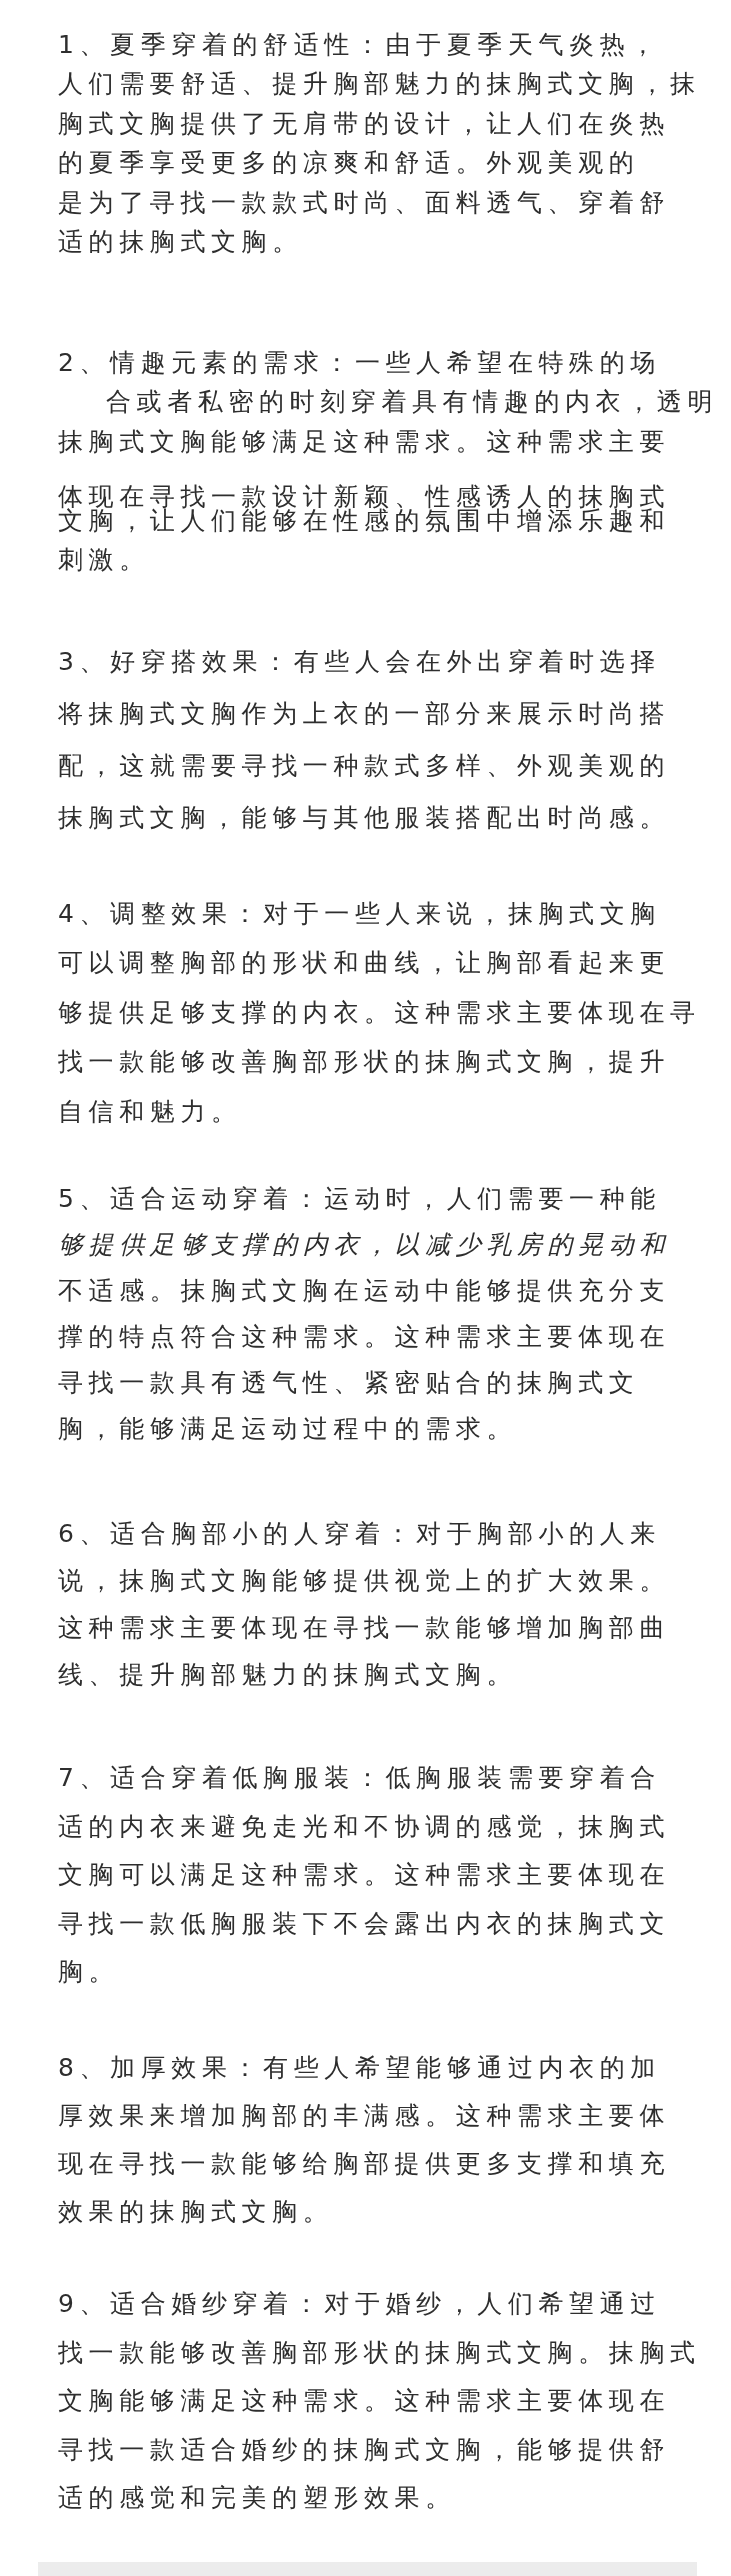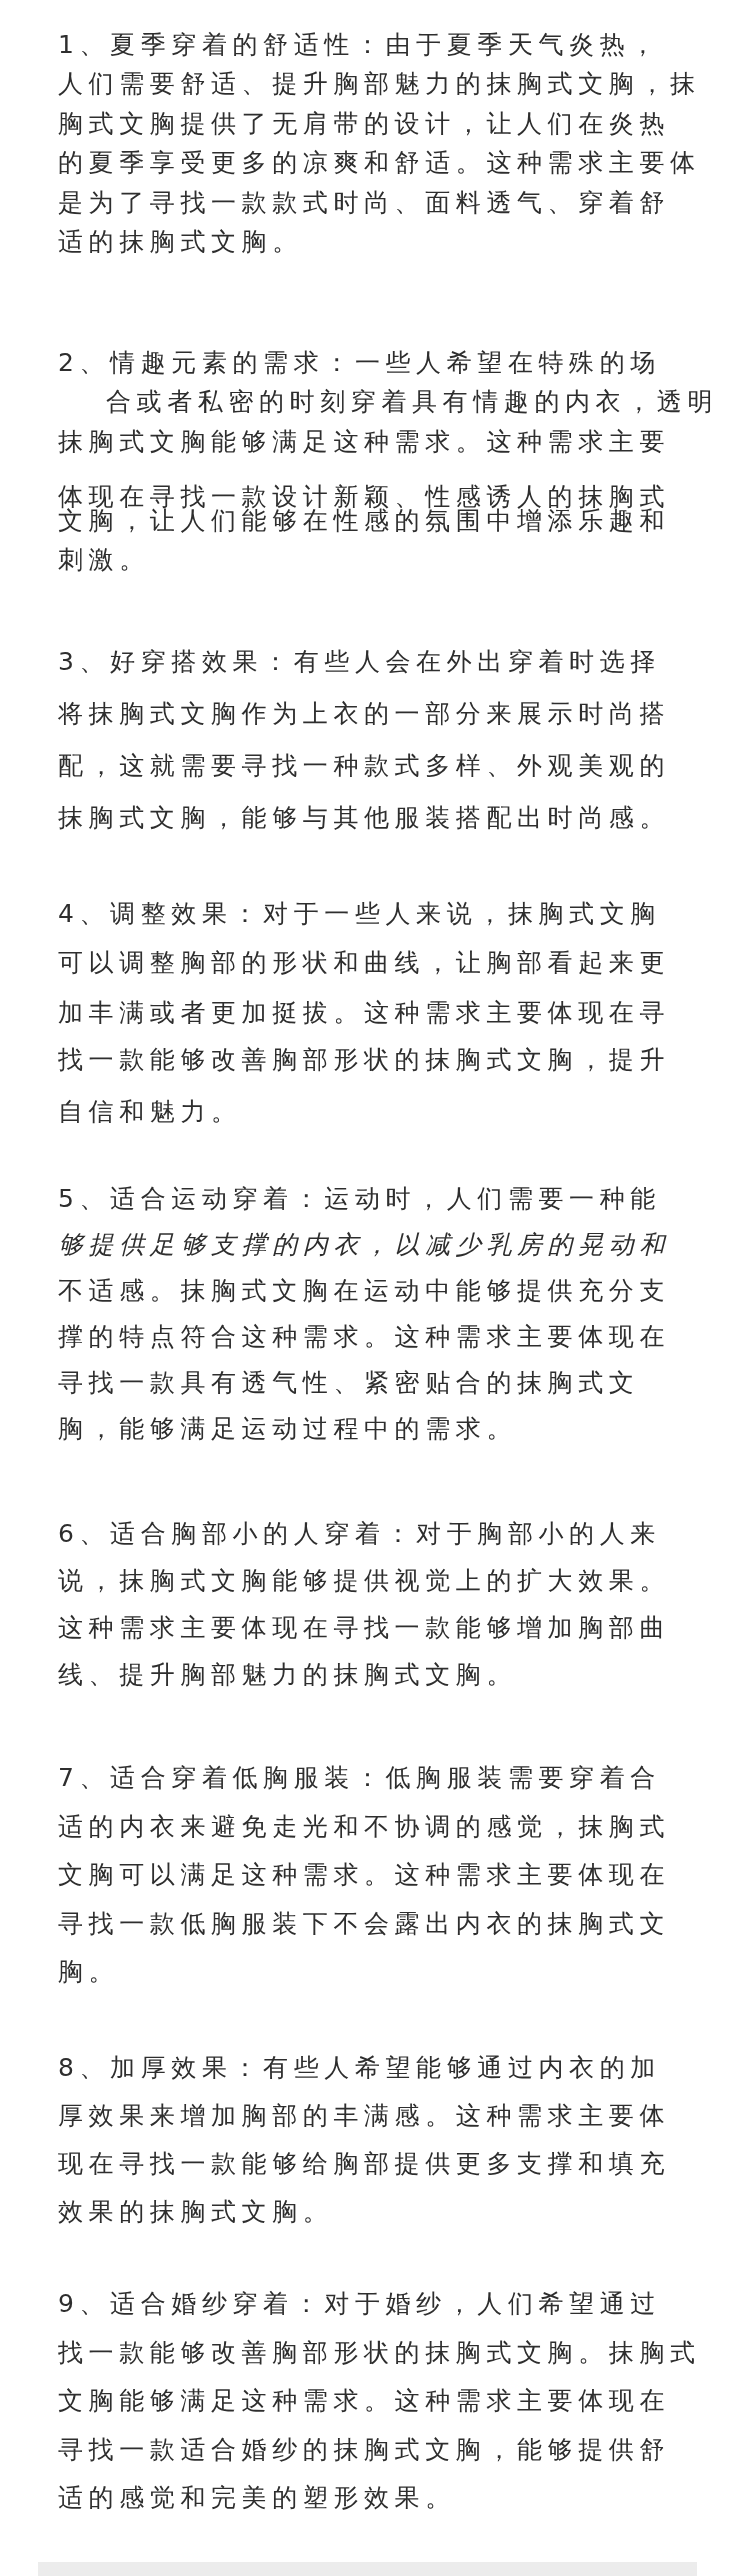--- a/index.html
+++ b/index.html
@@ -47,21 +47,21 @@
 </style>
 </head>
 <body>
 
 <div class="article">
 
   <div class="item" style="top:29px;">
     <div class="line" style="top:0px;">1、夏季穿着的舒适性：由于夏季天气炎热，</div>
     <div class="line" style="top:39px;">人们需要舒适、提升胸部魅力的抹胸式文胸，抹</div>
     <div class="line" style="top:79px;">胸式文胸提供了无肩带的设计，让人们在炎热</div>
-    <div class="line" style="top:118px;">的夏季享受更多的凉爽和舒适。这种需求主要体</div>
+    <div class="line" style="top:118px;">的夏季享受更多的凉爽和舒适。外观美观的</div>
     <div class="line" style="top:158px;">是为了寻找一款款式时尚、面料透气、穿着舒</div>
     <div class="line" style="top:197px;">适的抹胸式文胸。</div>
   </div>
 
   <div class="item" style="top:347px;">
     <div class="line" style="top:0px;">2、情趣元素的需求：一些人希望在特殊的场</div>
     <div class="line" style="top:39px;margin-left:48px;">合或者私密的时刻穿着具有情趣的内衣，透明</div>
     <div class="line" style="top:79px;">抹胸式文胸能够满足这种需求。这种需求主要</div>
     <div class="line" style="top:134px;">体现在寻找一款设计新颖、性感诱人的抹胸式</div>
     <div class="line" style="top:158px;">文胸，让人们能够在性感的氛围中增添乐趣和</div>
@@ -71,22 +71,22 @@
   <div class="item" style="top:646px;">
     <div class="line" style="top:0px;">3、好穿搭效果：有些人会在外出穿着时选择</div>
     <div class="line" style="top:52px;">将抹胸式文胸作为上衣的一部分来展示时尚搭</div>
     <div class="line" style="top:104px;">配，这就需要寻找一种款式多样、外观美观的</div>
     <div class="line" style="top:156px;">抹胸式文胸，能够与其他服装搭配出时尚感。</div>
   </div>
 
   <div class="item" style="top:898px;">
     <div class="line" style="top:0px;">4、调整效果：对于一些人来说，抹胸式文胸</div>
     <div class="line" style="top:49px;">可以调整胸部的形状和曲线，让胸部看起来更</div>
-    <div class="line" style="top:99px;">加丰满或者更加挺拔。这种需求主要体现在寻</div>
-    <div class="line" style="top:148px;font-family:Liberation Mono, monospace;">找一款能够改善胸部形状的抹胸式文胸，提升</div>
+    <div class="line" style="top:99px;">够提供足够支撑的内衣。这种需求主要体现在寻</div>
+    <div class="line" style="top:148px;">找一款能够改善胸部形状的抹胸式文胸，提升</div>
     <div class="line" style="top:198px;">自信和魅力。</div>
   </div>
 
   <div class="item" style="top:1183px;">
     <div class="line" style="top:0px;">5、适合运动穿着：运动时，人们需要一种能</div>
     <div class="line" style="top:46px;font-style:italic;">够提供足够支撑的内衣，以减少乳房的晃动和</div>
     <div class="line" style="top:92px;text-align:center;">不适感。抹胸式文胸在运动中能够提供充分支</div>
     <div class="line" style="top:138px;">撑的特点符合这种需求。这种需求主要体现在</div>
     <div class="line" style="top:184px;">寻找一款具有透气性、紧密贴合的抹胸式文</div>
     <div class="line" style="top:230px;">胸，能够满足运动过程中的需求。</div>

